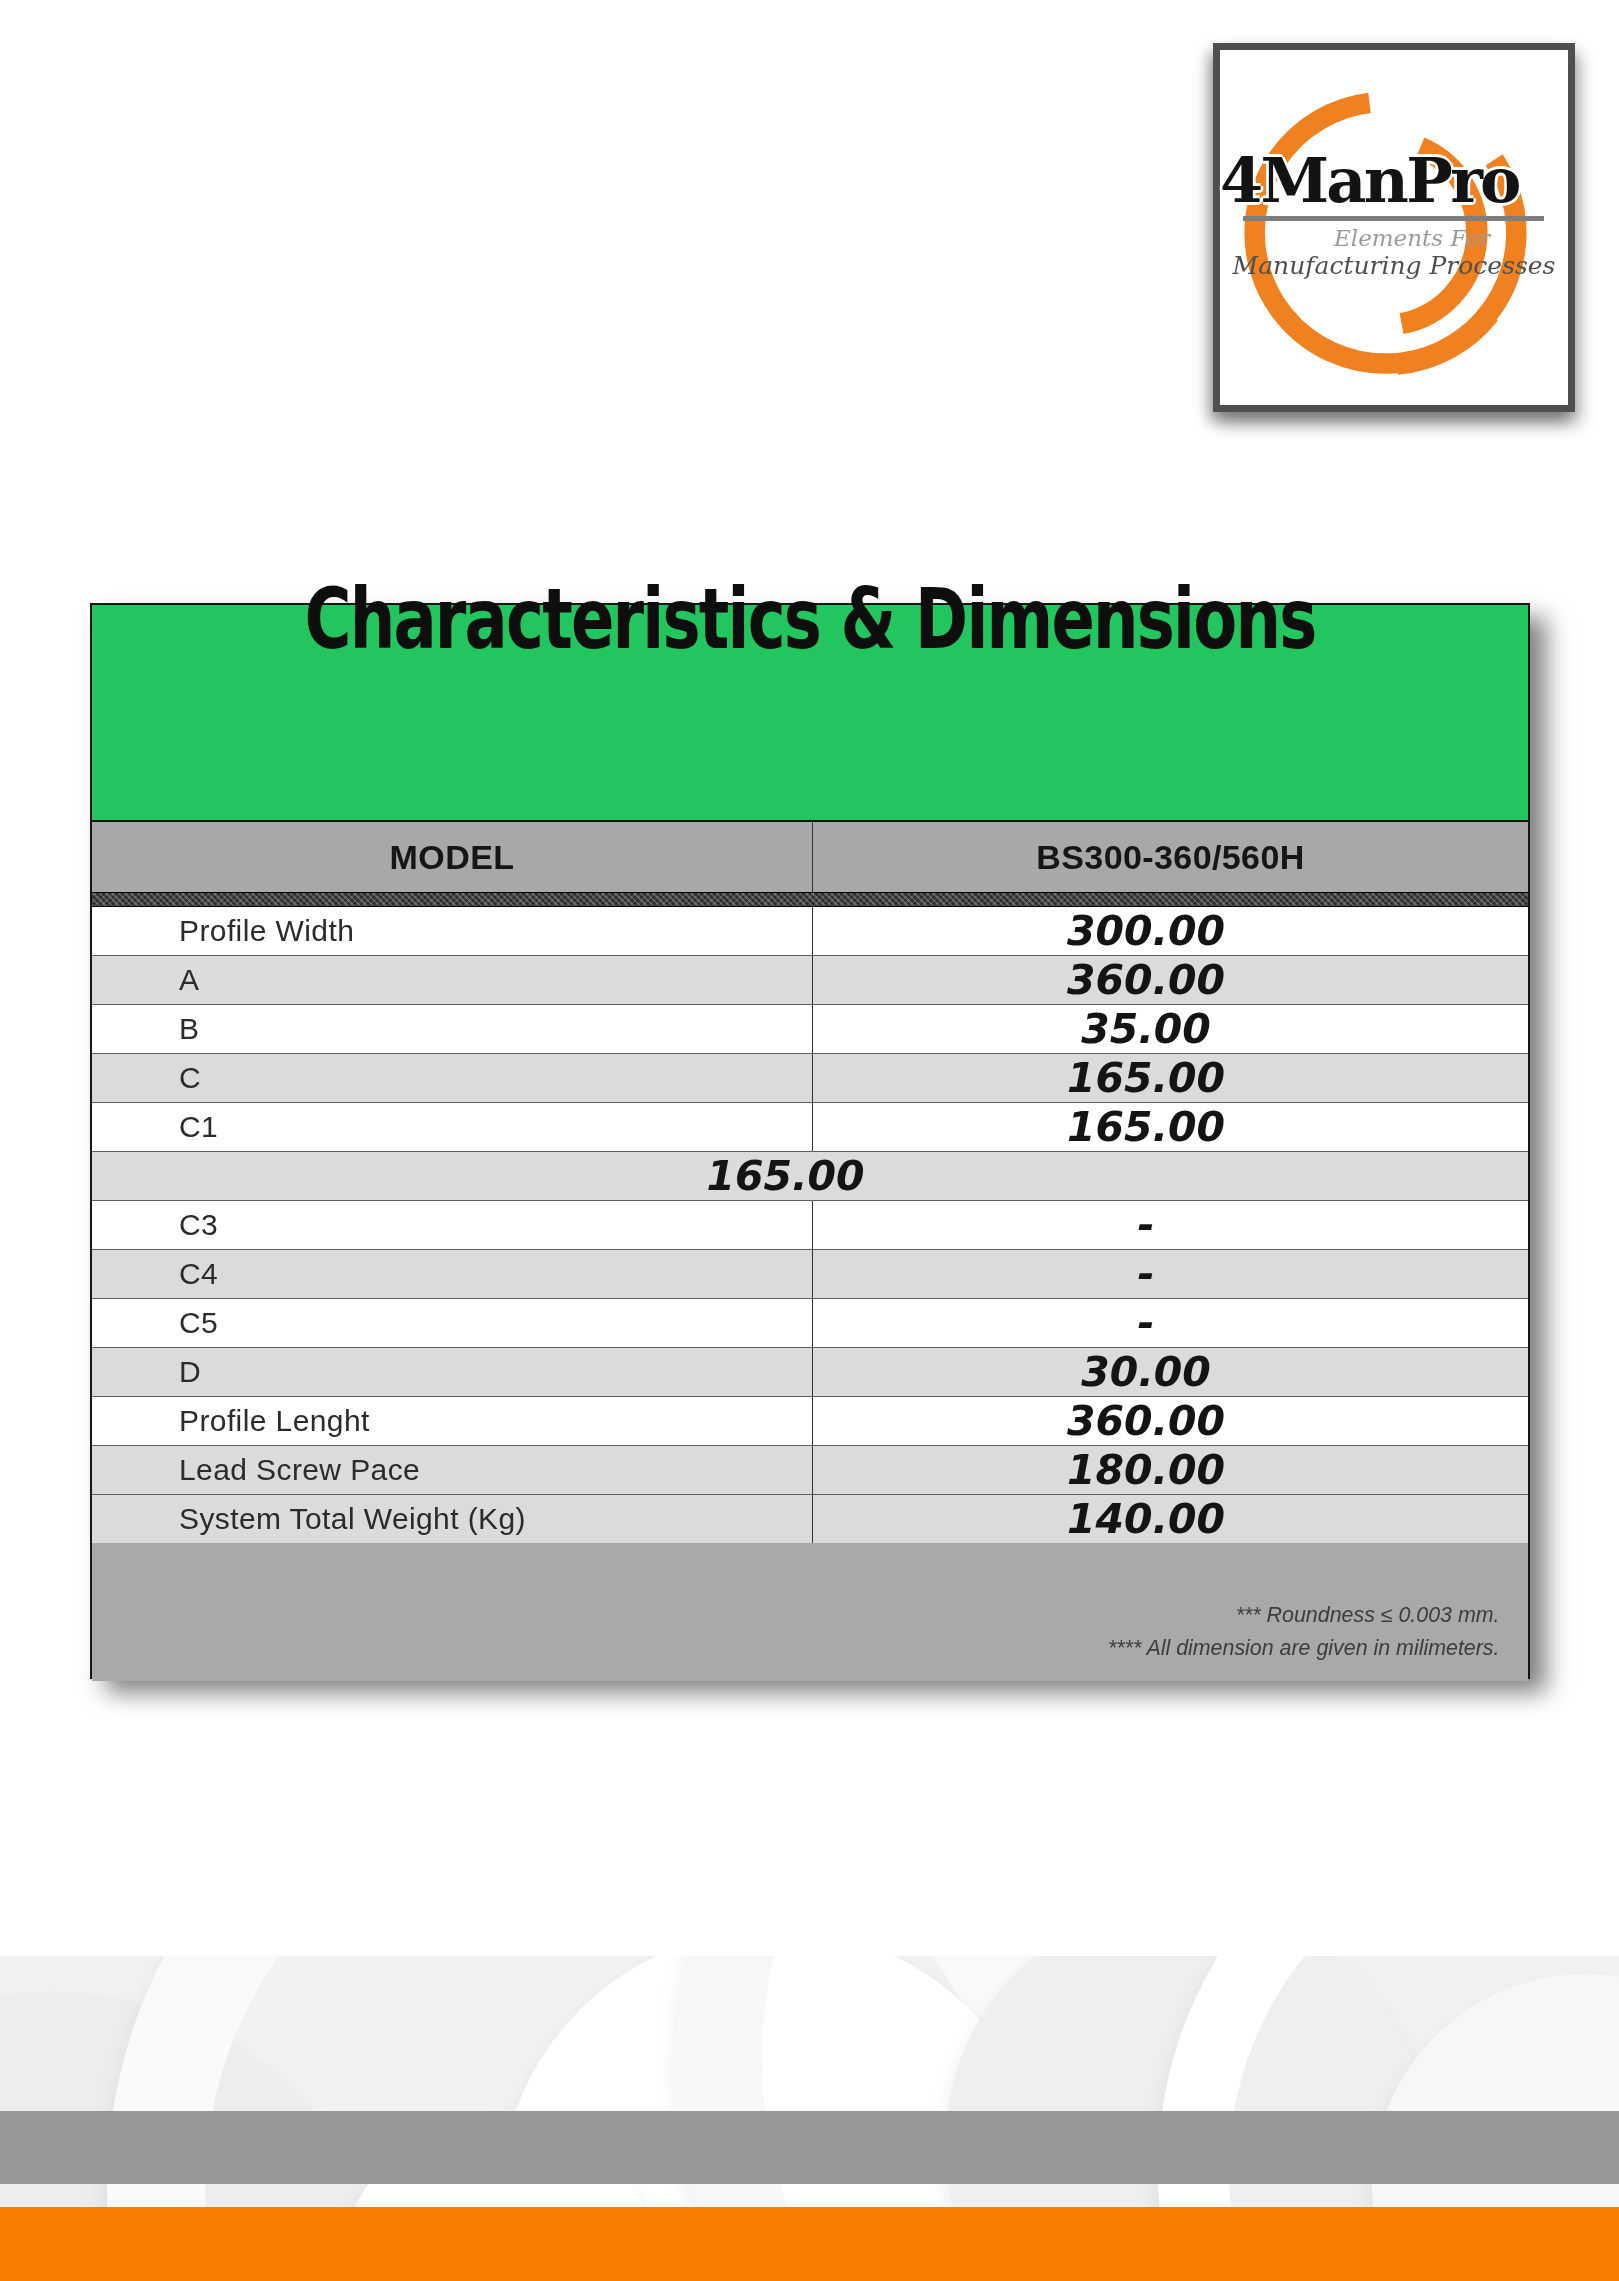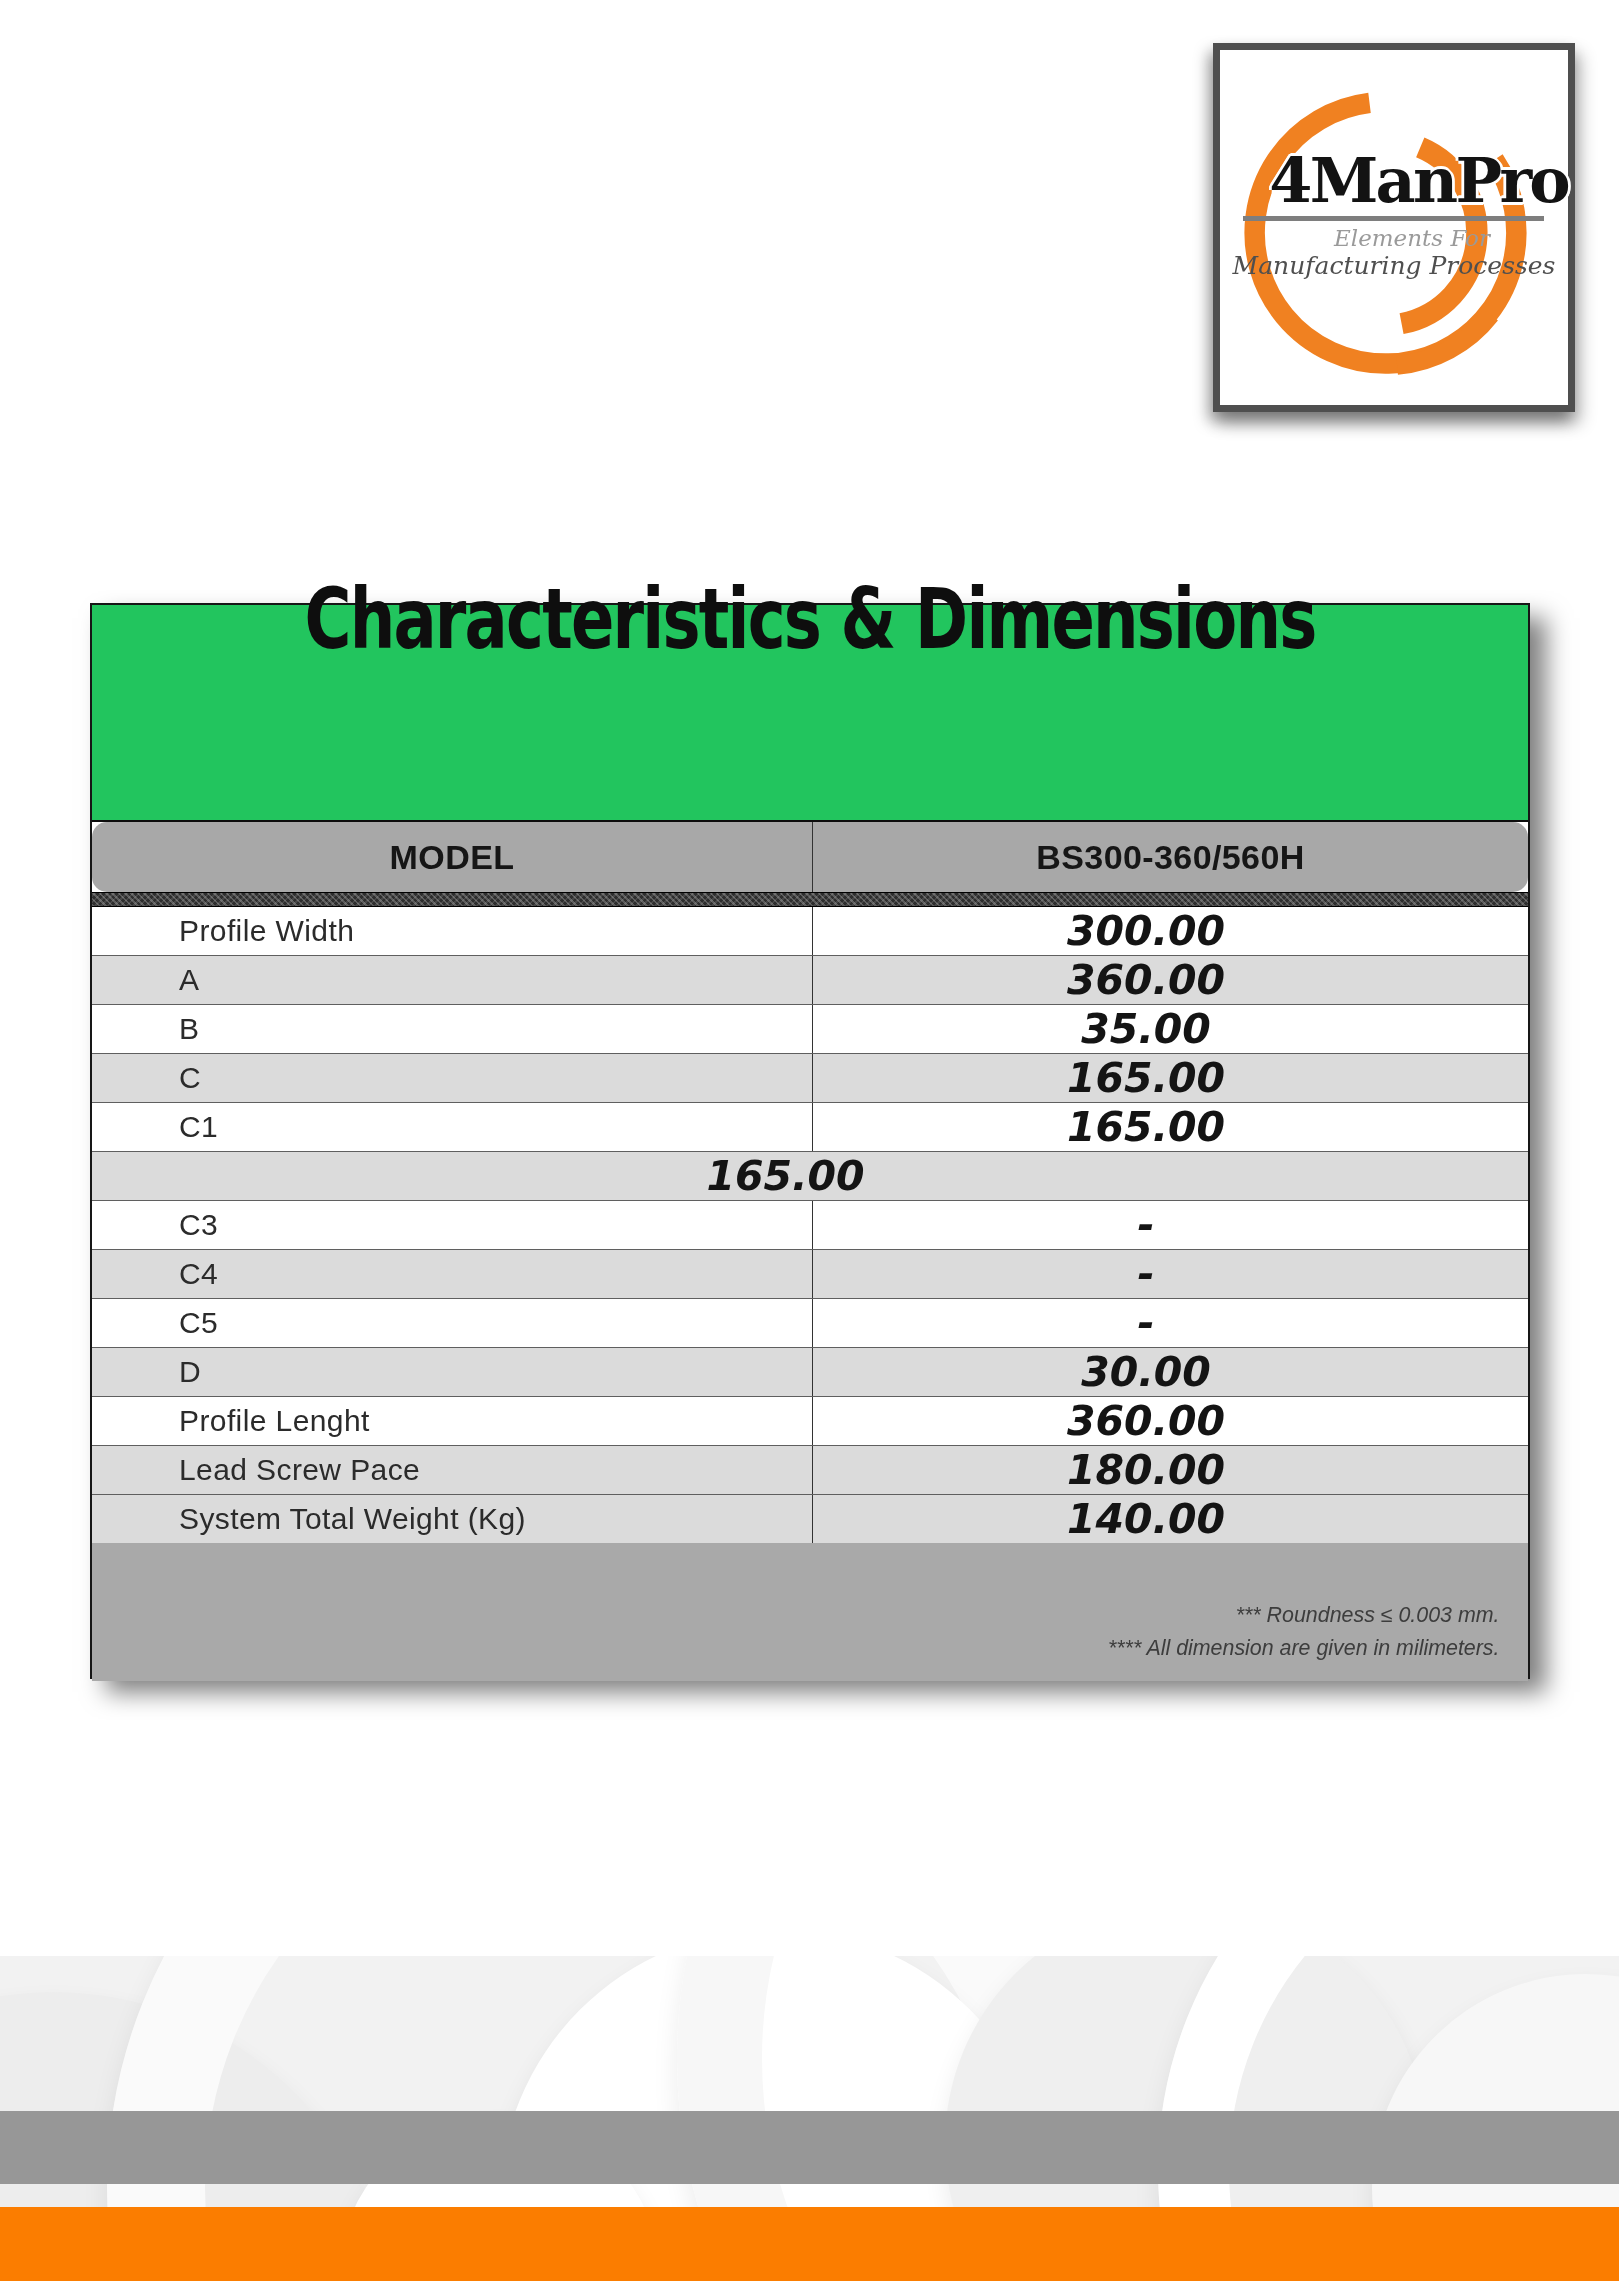--- a/index.html
+++ b/index.html
@@ -4,39 +4,39 @@
 <style>
   html,body{margin:0;padding:0;background:#ffffff;}
   body{width:1619px;height:2281px;position:relative;overflow:hidden;
        font-family:"Liberation Sans",sans-serif;}
 
   
   .logo-box{position:absolute;left:1213px;top:43px;width:348px;height:355px;
     background:#ffffff;border:7.1px solid #4f4f4f;
     box-shadow:-5.3px 9px 14.3px rgba(0,0,0,.35),5.3px 10.7px 16px rgba(0,0,0,.3);}
   .logo-box svg{position:absolute;left:0;top:0;}
-  .logo-name{position:absolute;top:100px;left:0;right:0;text-align:right;
+  .logo-name{position:absolute;top:100px;left:0;right:0;text-align:left;
     font-family:"DejaVu Serif",serif;font-weight:bold;font-size:62px;line-height:1;
     letter-spacing:-2.7px;color:#131313;
     text-shadow:-2.7px 0 0 #fff,2.7px 0 0 #fff,0 -2.7px 0 #fff,0 2.7px 0 #fff,-1.8px -1.8px 0 #fff,1.8px 1.8px 0 #fff;}
   .logo-rule{position:absolute;top:166px;left:23px;width:301px;height:4.5px;background:#7e7e7e;}
   .logo-tag1{position:absolute;top:175px;left:36px;right:0;text-align:center;
     font-family:"DejaVu Serif",serif;font-style:italic;font-size:23px;color:#9a9a9a;}
   .logo-tag2{position:absolute;top:201px;left:0;right:0;text-align:center;
     font-family:"DejaVu Serif",serif;font-style:italic;font-size:25px;color:#4f4f4f;}
 
   
   .table-card{position:absolute;left:90px;top:603px;width:1440px;height:1076px;
     border:2.7px solid #161616;box-sizing:border-box;background:#fff;
     box-shadow:16px 14.3px 23px rgba(0,0,0,.5);}
   .t-title-band{height:217px;background:#22c55e;border-bottom:2.7px solid #0d0d0d;
     box-sizing:border-box;display:flex;justify-content:center;}
   .t-title{font-family:"DejaVu Sans",sans-serif;font-weight:bold;font-size:64px;
     letter-spacing:-1.8px;color:#0e0e0e;transform:scaleY(1.32);white-space:nowrap;}
-  .t-colhead{height:70px;background:#A8A8A8;display:flex;border-radius:15px;}
+  .t-colhead{height:70px;background:#A8A8A8;display:flex;}
   .t-colhead .cell{display:flex;align-items:center;justify-content:center;
     font-family:"Liberation Sans",sans-serif;font-weight:bold;font-size:34px;color:#161616;
     letter-spacing:0.4px;}
   .col-left{width:721px;border-right:1.8px solid #333;box-sizing:border-box;}
   .col-right{flex:1;}
   .hatch{height:15px;background-color:#2e2e2e;border-top:1.8px solid #000;border-bottom:1.8px solid #000;
     box-sizing:border-box;
     background-image:repeating-linear-gradient(45deg,rgba(255,255,255,.22) 0 1.8px,transparent 1.8px 4.5px),
                      repeating-linear-gradient(-45deg,rgba(255,255,255,.12) 0 1.8px,transparent 1.8px 4.5px);}
   .t-rows{height:615px;display:flex;flex-direction:column;}

